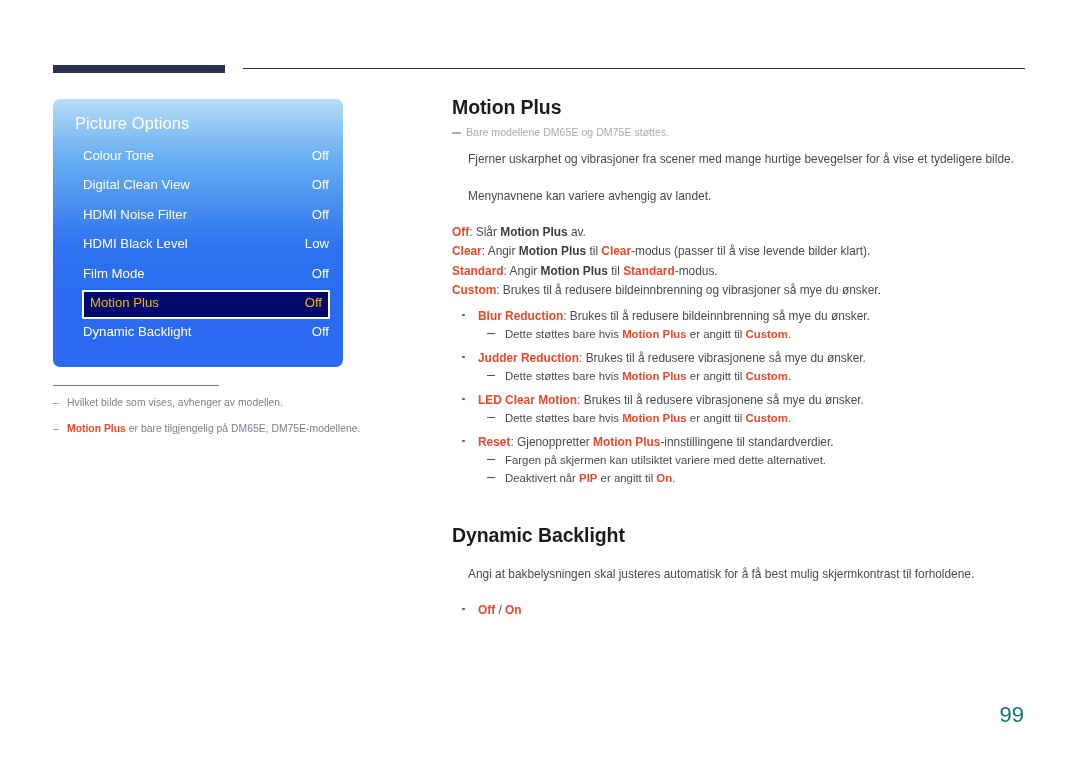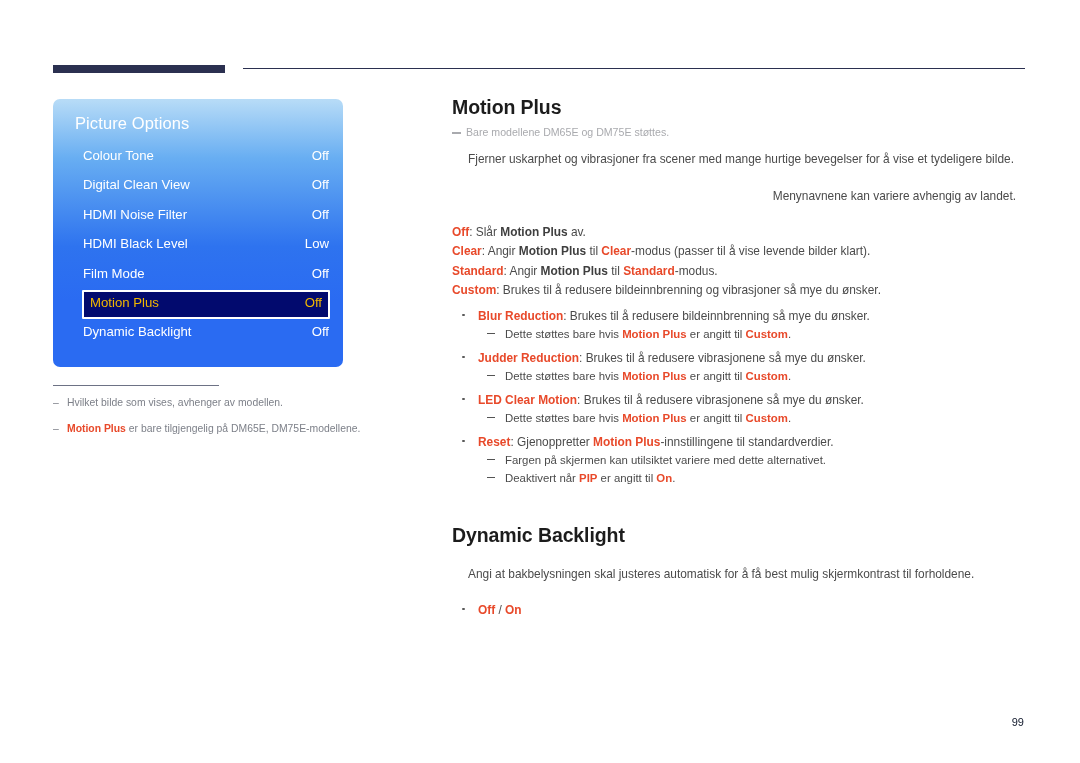--- a/index.html
+++ b/index.html
@@ -180,21 +180,21 @@
     top: 7px;
   }
   p.body {
     margin: 16px;
     padding: 0;
     font-size: 11.9px;
     line-height: 21px;
     color: #4b4b4b;
   }
   p.body.gap-a { margin-top: 9px; }
-  p.body.gap-b { margin-top: 2px; text-align: right; }
+  p.body.gap-b { margin-top: 2px; }
 
   .opt-line {
     font-size: 11.9px;
     line-height: 19.4px;
     color: #4b4b4b;
     margin: 0;
   }
   .opt-line.first { margin-top: 9px; }
   .opt-line b { color: #e8492a; font-weight: bold; }
   .ink { color: #3f3f3f; font-weight: bold; }
@@ -263,22 +263,22 @@
     background: #5a5a5a;
     border-radius: 50%;
   }
   .onoff b { color: #e8492a; font-weight: bold; }
 
   
   .page-num {
     position: absolute;
     right: 56px;
     bottom: 35px;
-    font-size: 11px;
-    color: #0f172a;
+    font-size: 22px;
+    color: #0f766e;
   }
 </style>
 </head>
 <body>
 
 <div class="header-rules">
   <div class="rule-thick"></div>
   <div class="rule-thin"></div>
 </div>
 

